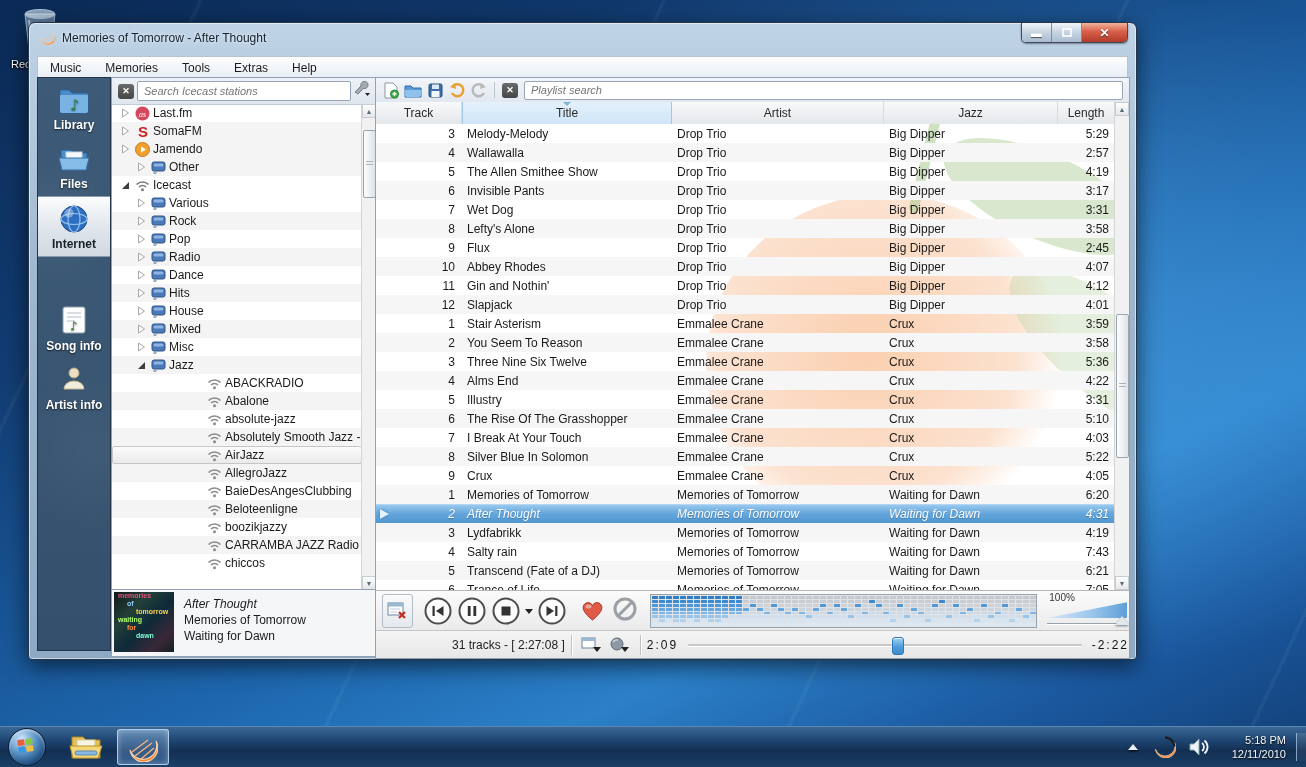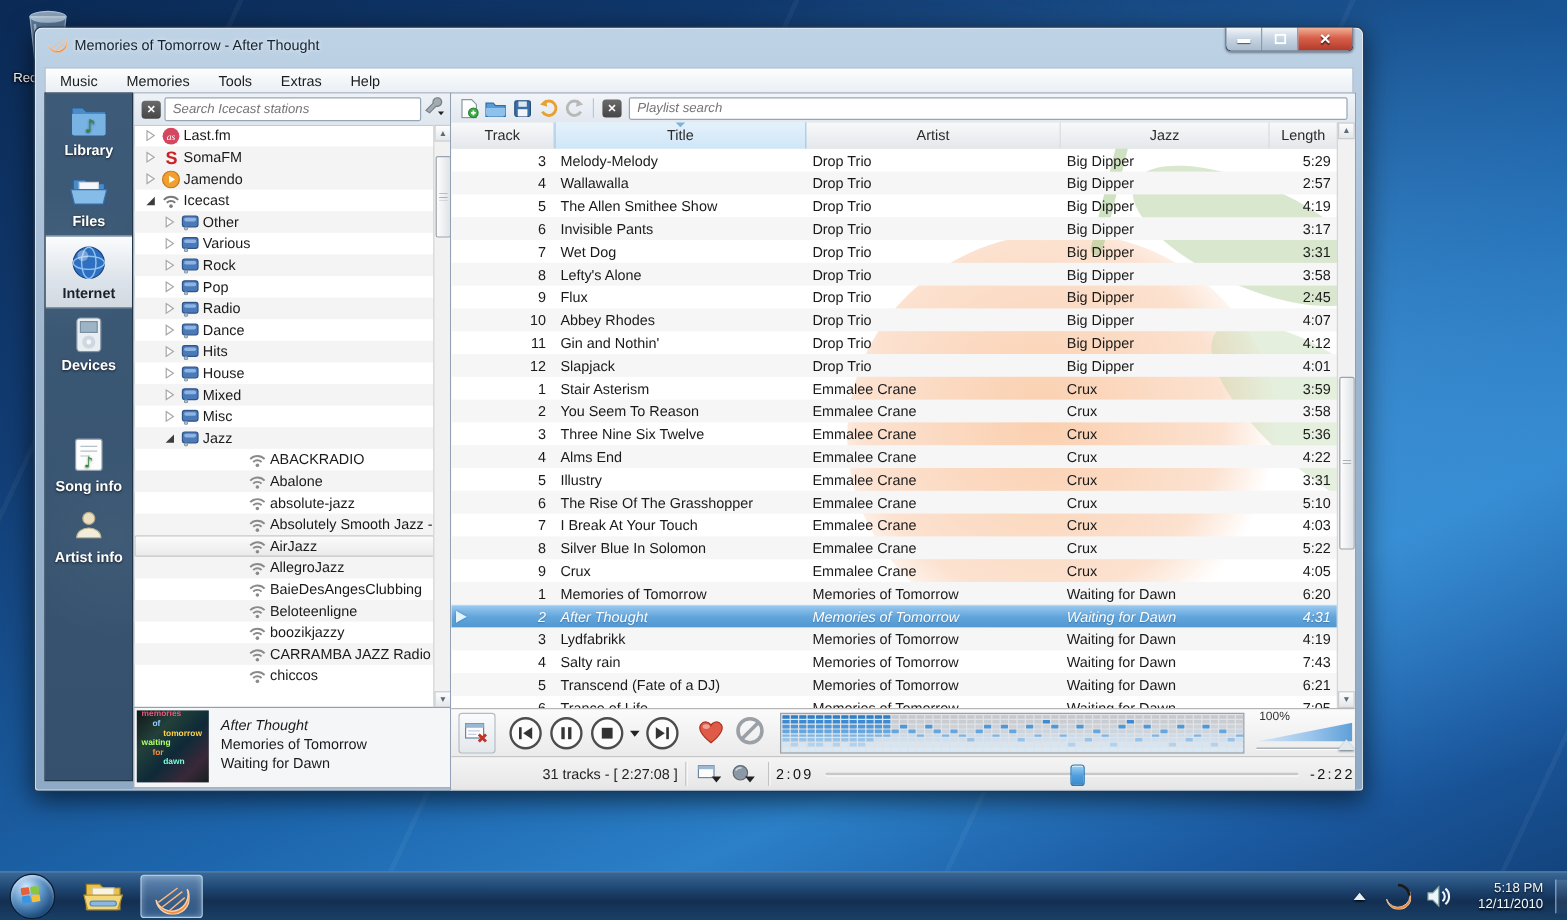--- a/index.html
+++ b/index.html
@@ -237,31 +237,20 @@
         <span class="sico">
           <svg width="30" height="30" viewBox="0 0 30 30">
               <circle cx="15" cy="15" r="13" fill="#2f6fc2" stroke="#1a4480"></circle>
               <ellipse cx="15" cy="15" rx="6" ry="13" fill="none" stroke="#8ec2ee" stroke-width="1.2"></ellipse>
               <ellipse cx="15" cy="15" rx="13" ry="5.5" fill="none" stroke="#8ec2ee" stroke-width="1.2"></ellipse>
               <circle cx="10" cy="9" r="4.5" fill="rgba(255,255,255,0.35)"></circle>
             </svg>
         </span>
         <span>Internet</span>
       </div>
-      <div class="side-item">
-        <span class="sico">
-          <svg width="22" height="30" viewBox="0 0 22 30">
-              <rect x="1" y="1" width="20" height="28" rx="3" fill="#e9eef3" stroke="#8494a4"></rect>
-              <rect x="4" y="4" width="14" height="9" fill="#9cb4c6" stroke="#7a8ea0"></rect>
-              <circle cx="11" cy="21" r="5.5" fill="#cfd8e0"></circle>
-              <circle cx="11" cy="21" r="2" fill="#f4f7fa"></circle>
-            </svg>
-        </span>
-        <span>Devices</span>
-      </div>
       <div class="side-item gap">
         <span class="sico">
           <svg width="26" height="28" viewBox="0 0 26 28">
               <rect x="2" y="1" width="22" height="26" rx="2" fill="#fdfdfd" stroke="#92a0ae"></rect>
               <line x1="6" y1="7" x2="20" y2="7" stroke="#b4c0ca"></line>
               <line x1="6" y1="11" x2="20" y2="11" stroke="#b4c0ca"></line>
               <line x1="6" y1="15" x2="14" y2="15" stroke="#b4c0ca"></line>
               <text x="9" y="24" font-size="12" fill="#2c8a3a" font-family="DejaVu Sans">♪</text>
             </svg>
         </span>
@@ -324,49 +313,49 @@
               </svg>
             </span>
             <span class="ticon">
               <svg width="15" height="15" viewBox="0 0 15 15">
                 <circle cx="7.5" cy="7.5" r="7" fill="#f0a030" stroke="#c87818"></circle>
                 <path d="M6 4.5 L11 7.5 L6 10.5 Z" fill="#fff"></path>
               </svg>
             </span>
             <span class="tlabel">Jamendo</span>
           </div>
+          <div class="trow alt" style="padding-left: 22px;">
+            <span class="expander">
+              <svg width="9" height="10" viewBox="0 0 9 10">
+                <path d="M1.5 1 L7.5 5 L1.5 9 Z" fill="#fff" stroke="#a8a8a8"></path>
+              </svg>
+            </span>
+            <span class="ticon">
+              <svg width="15" height="13" viewBox="0 0 15 13">
+                <rect x="1" y="1" width="13" height="9" rx="2" fill="#4a7ab8" stroke="#2f5588"></rect>
+                <rect x="2.5" y="2.5" width="10" height="3" rx="1.5" fill="#8fb4e4"></rect>
+                <circle cx="4" cy="11.5" r="1.3" fill="#b8c8dc" stroke="#8898ac"></circle>
+              </svg>
+            </span>
+            <span class="tlabel">Other</span>
+          </div>
           <div class="trow" style="padding-left: 6px;">
             <span class="expander">
               <svg width="9" height="10" viewBox="0 0 9 10">
                 <path d="M8 2 L8 9 L1 9 Z" fill="#3c3c3c"></path>
               </svg>
             </span>
             <span class="ticon">
               <svg width="15" height="13" viewBox="0 0 15 13">
                 <path d="M1.5 5.5 A8.3 8.3 0 0 1 13.5 5.5" stroke="#7a7a7a" fill="none" stroke-width="1.6"></path>
                 <path d="M4 8 A5 5 0 0 1 11 8" stroke="#7a7a7a" fill="none" stroke-width="1.6"></path>
                 <circle cx="7.5" cy="10.8" r="1.5" fill="#7a7a7a"></circle>
               </svg>
             </span>
             <span class="tlabel">Icecast</span>
-          </div>
-          <div class="trow alt" style="padding-left: 22px;">
-            <span class="expander">
-              <svg width="9" height="10" viewBox="0 0 9 10">
-                <path d="M1.5 1 L7.5 5 L1.5 9 Z" fill="#fff" stroke="#a8a8a8"></path>
-              </svg>
-            </span>
-            <span class="ticon">
-              <svg width="15" height="13" viewBox="0 0 15 13">
-                <rect x="1" y="1" width="13" height="9" rx="2" fill="#4a7ab8" stroke="#2f5588"></rect>
-                <rect x="2.5" y="2.5" width="10" height="3" rx="1.5" fill="#8fb4e4"></rect>
-                <circle cx="4" cy="11.5" r="1.3" fill="#b8c8dc" stroke="#8898ac"></circle>
-              </svg>
-            </span>
-            <span class="tlabel">Other</span>
           </div>
           <div class="trow" style="padding-left: 22px;">
             <span class="expander">
               <svg width="9" height="10" viewBox="0 0 9 10">
                 <path d="M1.5 1 L7.5 5 L1.5 9 Z" fill="#fff" stroke="#a8a8a8"></path>
               </svg>
             </span>
             <span class="ticon">
               <svg width="15" height="13" viewBox="0 0 15 13">
                 <rect x="1" y="1" width="13" height="9" rx="2" fill="#4a7ab8" stroke="#2f5588"></rect>

